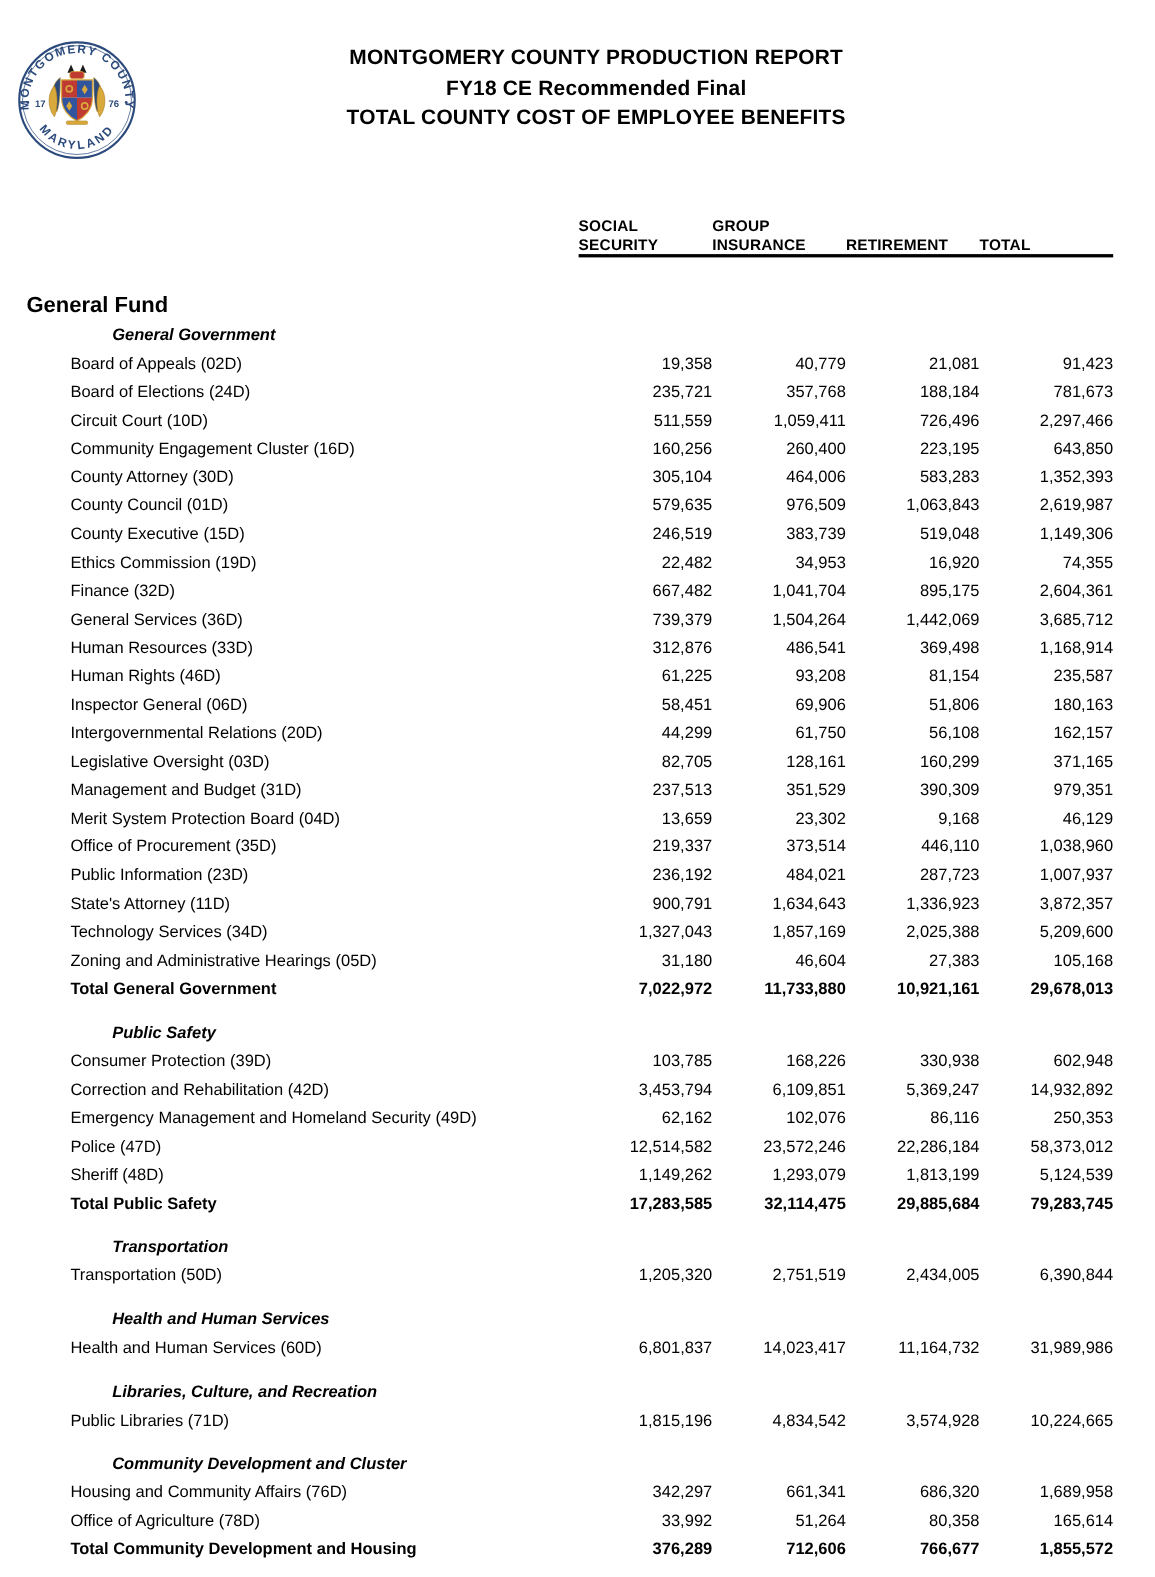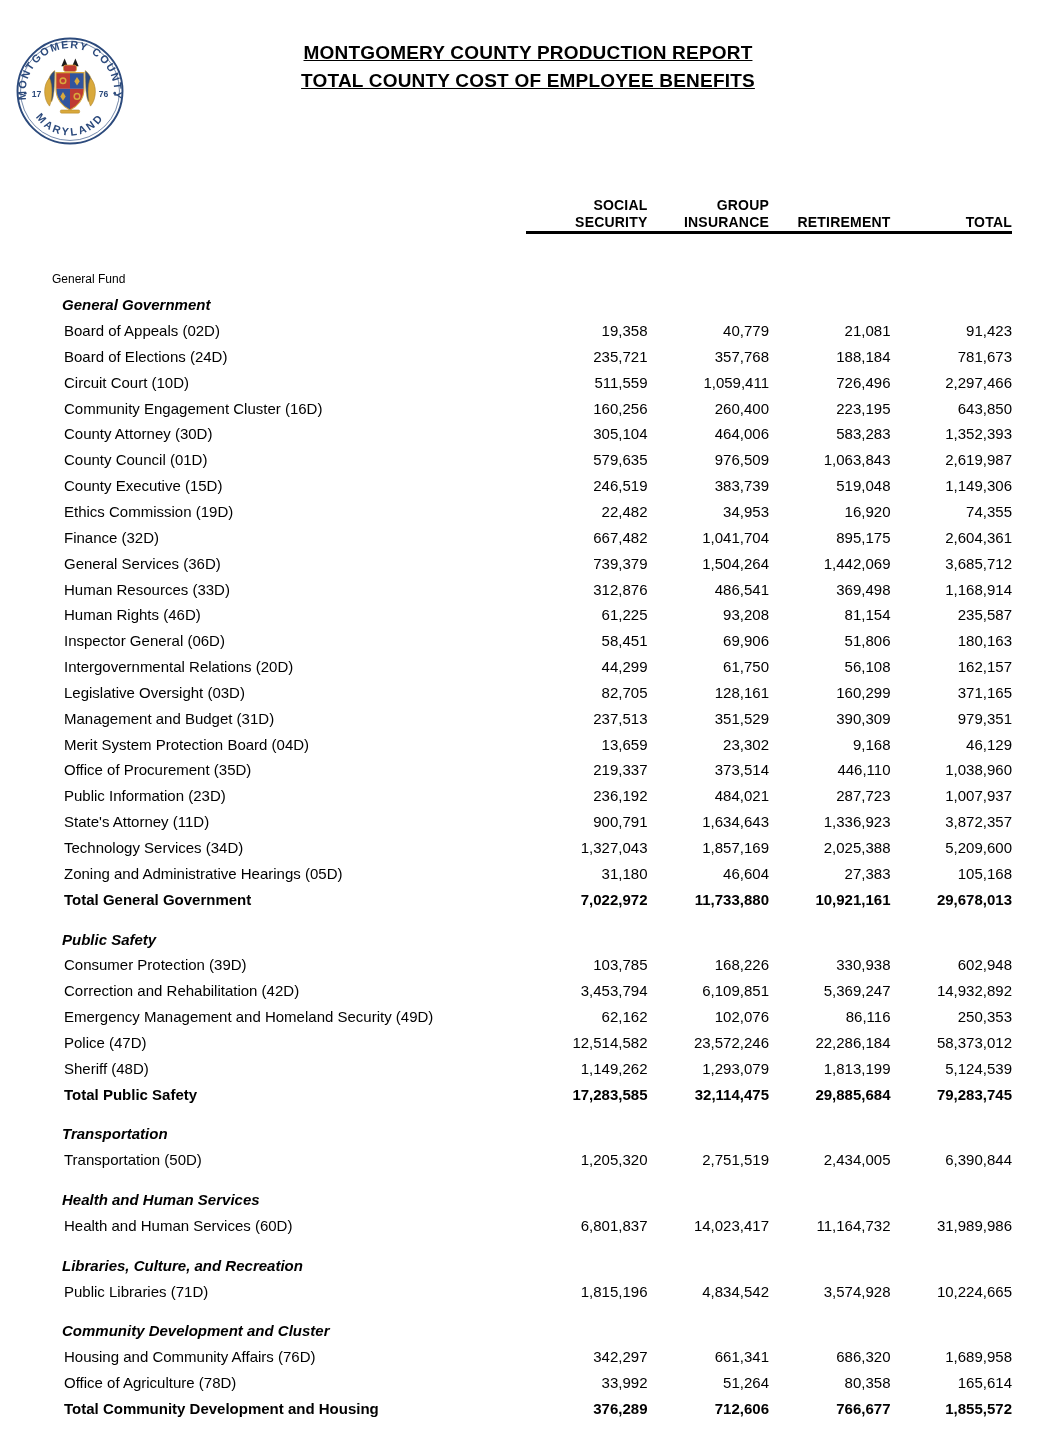--- a/index.html
+++ b/index.html
@@ -8,48 +8,48 @@
     width:1050px; height:1434px;
     background:#ffffff;
     overflow:hidden;
     font-family:"Liberation Sans", sans-serif;
     color:#000;
   }
 
   
   .seal { position:absolute; left:16px; top:36px; width:108px; height:110px; }
   .title-block {
-    position:absolute; left:28px; top:39px; width:1000px;
-    text-align:center; font-weight:bold;text-decoration:underline;
+    position:absolute; left:42px; top:39px; width:1000px;
+    text-align:center; font-weight:bold;
   }
   .title-line { font-size:19px; line-height:27.5px; letter-spacing:0.2px; }
 
   
   .col-headers {
     position:absolute; left:526px; top:188px; width:486px; height:43px;
     display:grid; grid-template-columns:repeat(4,1fr);
     border-bottom:3px solid #000;
     align-items:end;
   }
-  .hcell { text-align:right; font-weight:bold; font-size:14px; letter-spacing:0.2px; }
+  .hcell { text-align:left; font-weight:bold; font-size:14px; letter-spacing:0.2px; }
   .hcell span { display:block; line-height:17px; min-height:17px; white-space:nowrap; }
 
   
   .table-body { position:absolute; left:0; top:266px; width:1050px; }
   .row {
     display:grid;
     grid-template-columns:526px 121.5px 121.5px 121.5px 121.5px;
     height:25.85px; align-items:center;
     font-size:15px;
   }
   .row .label { padding-left:64px; white-space:nowrap; overflow:hidden; }
   .row .num { text-align:right; white-space:nowrap; }
   .row.group { height:25.85px; }
-  .row.group .label { padding-left:52px; font-weight:normal; font-size:12px; }
-  .row.section .label { padding-left:62px; font-weight:bold; font-style:italic; }
+  .row.group .label { padding-left:24px; font-weight:bold; font-size:20px; }
+  .row.section .label { padding-left:102px; font-weight:bold; font-style:italic; }
   .row.total .label, .row.total .num { font-weight:bold; }
   .row.spacer { height:14px; }
 </style>
 </head>
 <body>
 
 <div class="page">
 
   <svg class="seal" viewBox="0 0 100 100" xmlns="http://www.w3.org/2000/svg" aria-hidden="true">
     <defs>
@@ -100,20 +100,21 @@
       <path d="M56.5,37 L59,41 L56.5,45 L54,41 z" fill="#d9a93c"></path>
       <path d="M43.5,51 L46,55 L43.5,59 L41,55 z" fill="#d9a93c"></path>
       <circle cx="56.5" cy="55" r="2.6" fill="none" stroke="#d9a93c" stroke-width="1.4"></circle>
 
       <rect x="41" y="67.5" width="18" height="3" rx="1.2" fill="#d9a93c" stroke="#a87b20" stroke-width="0.4"></rect>
     </g>
   </svg>
 
   <div class="title-block">
     <div class="title-line">MONTGOMERY COUNTY PRODUCTION REPORT</div>
+    <div class="title-line">FY18 CE Recommended Final</div>
     <div class="title-line">TOTAL COUNTY COST OF EMPLOYEE BENEFITS</div>
   </div>
 
   <div class="col-headers">
     <div class="hcell">
       <span>SOCIAL</span>
       <span>SECURITY</span>
     </div>
     <div class="hcell">
       <span>GROUP</span>

